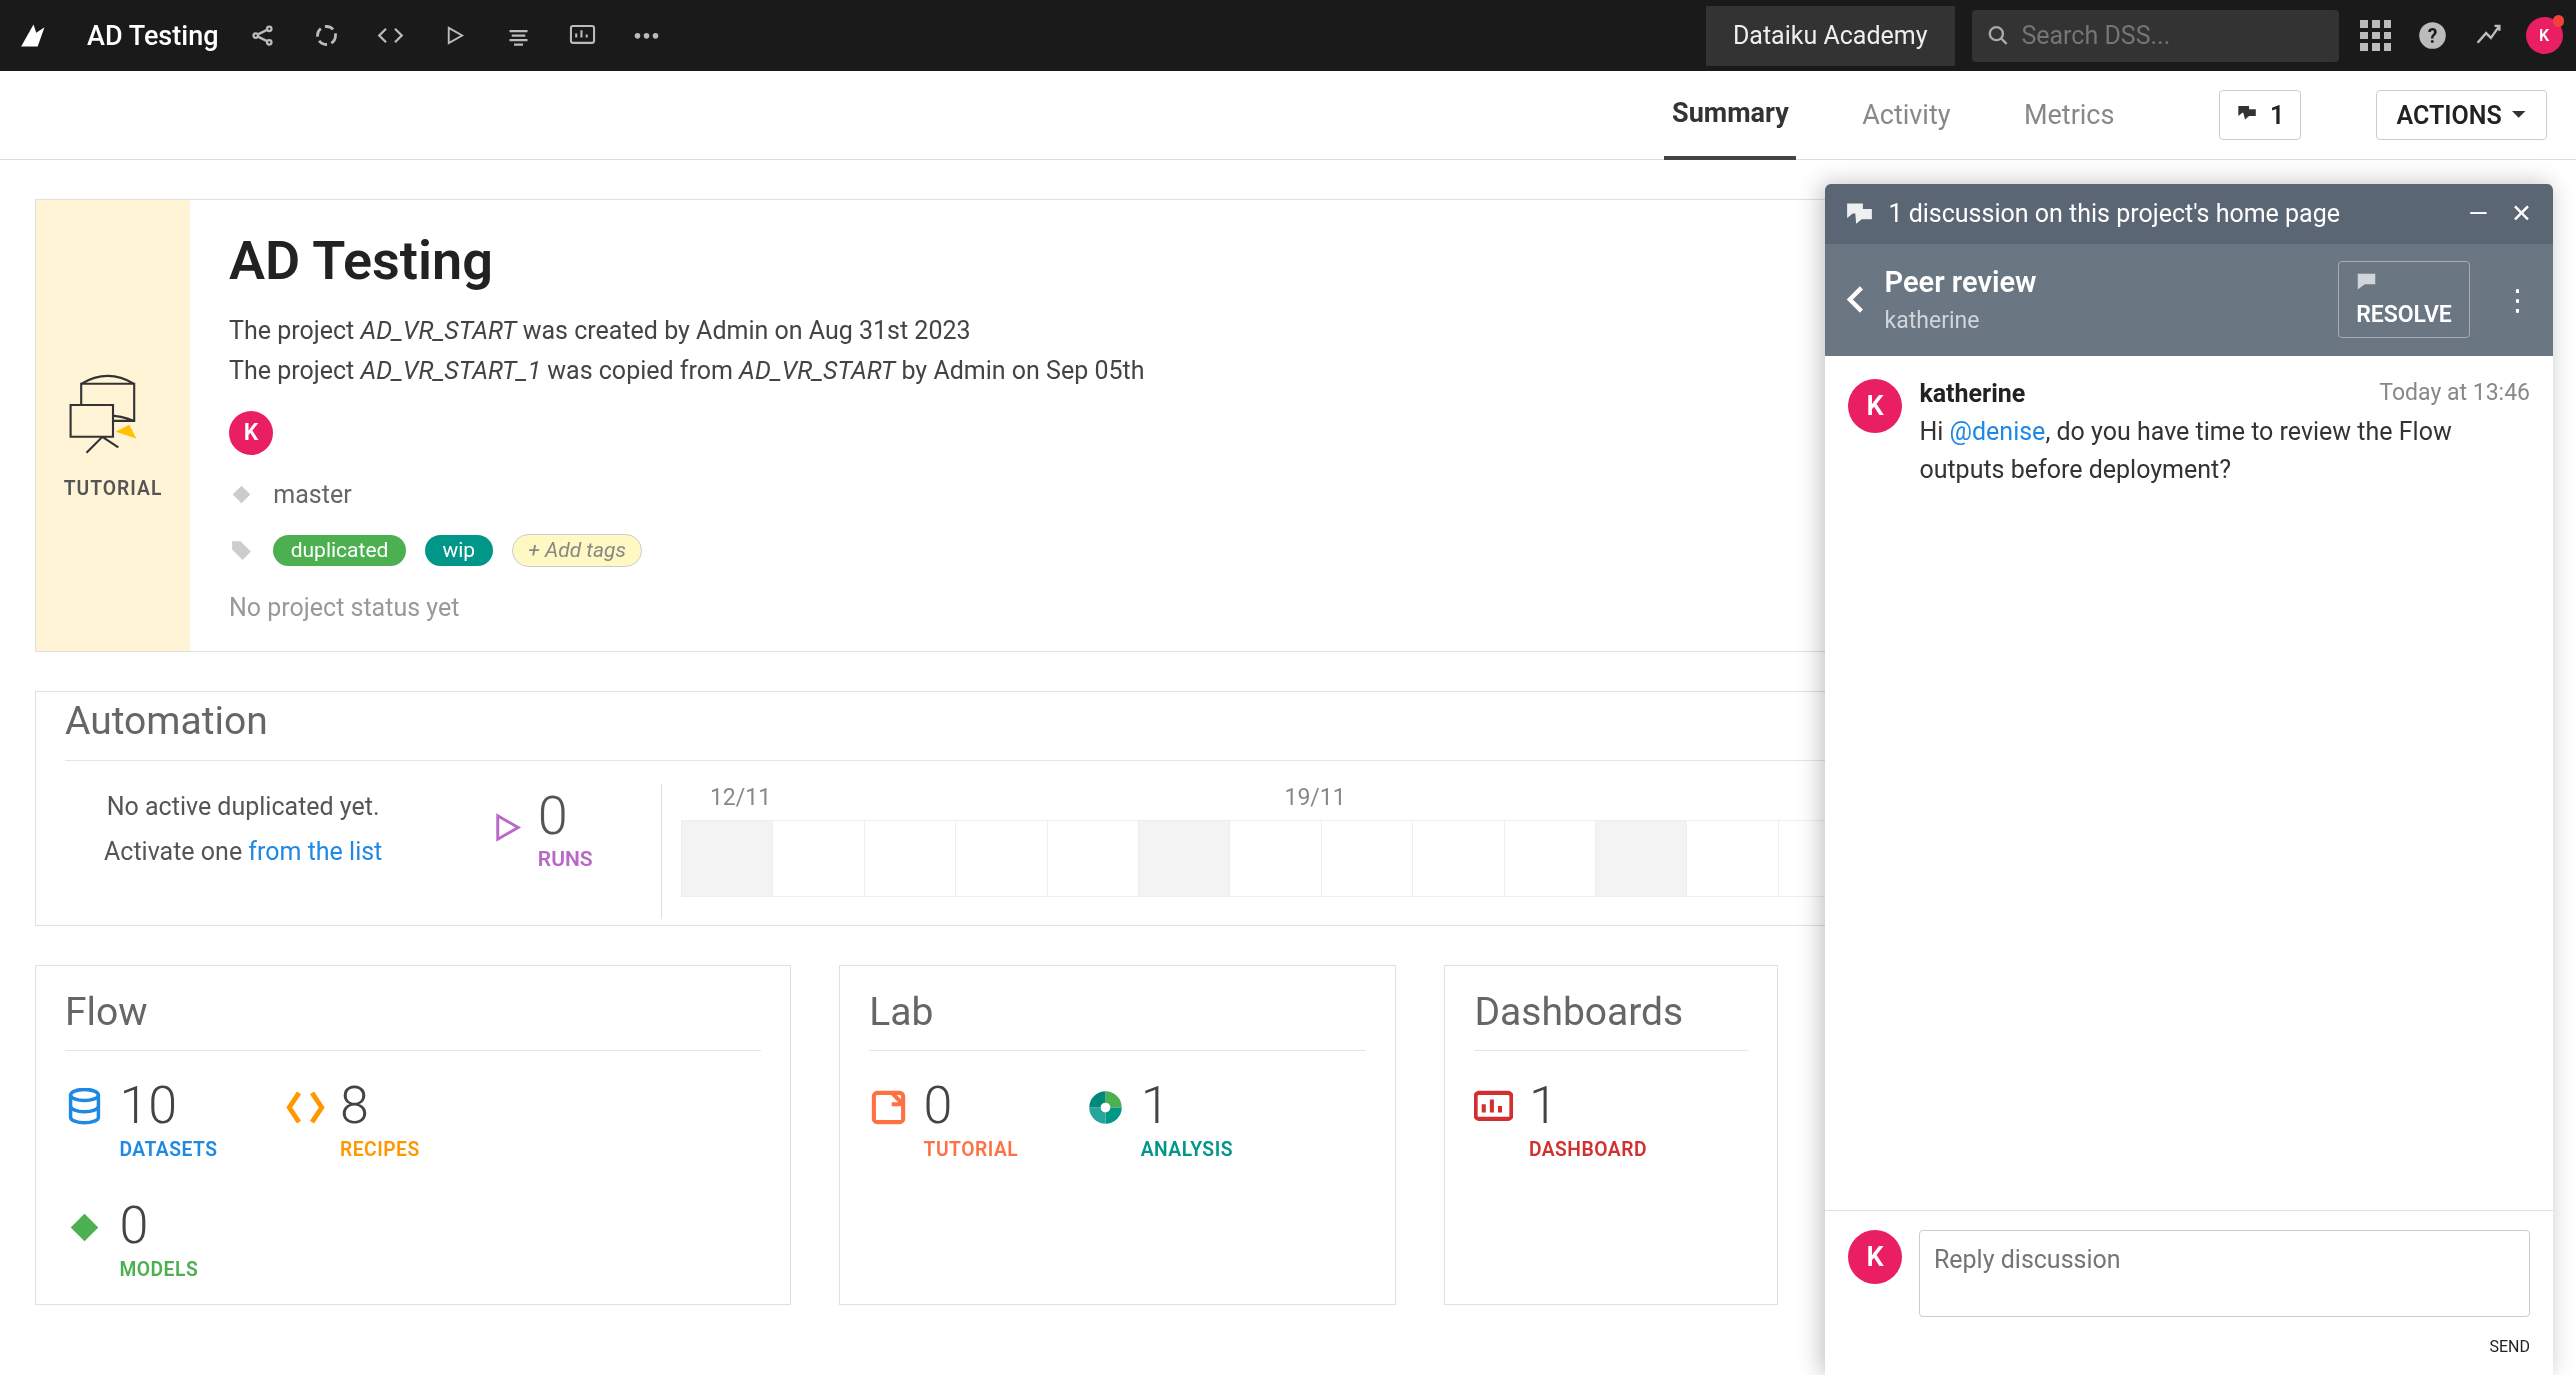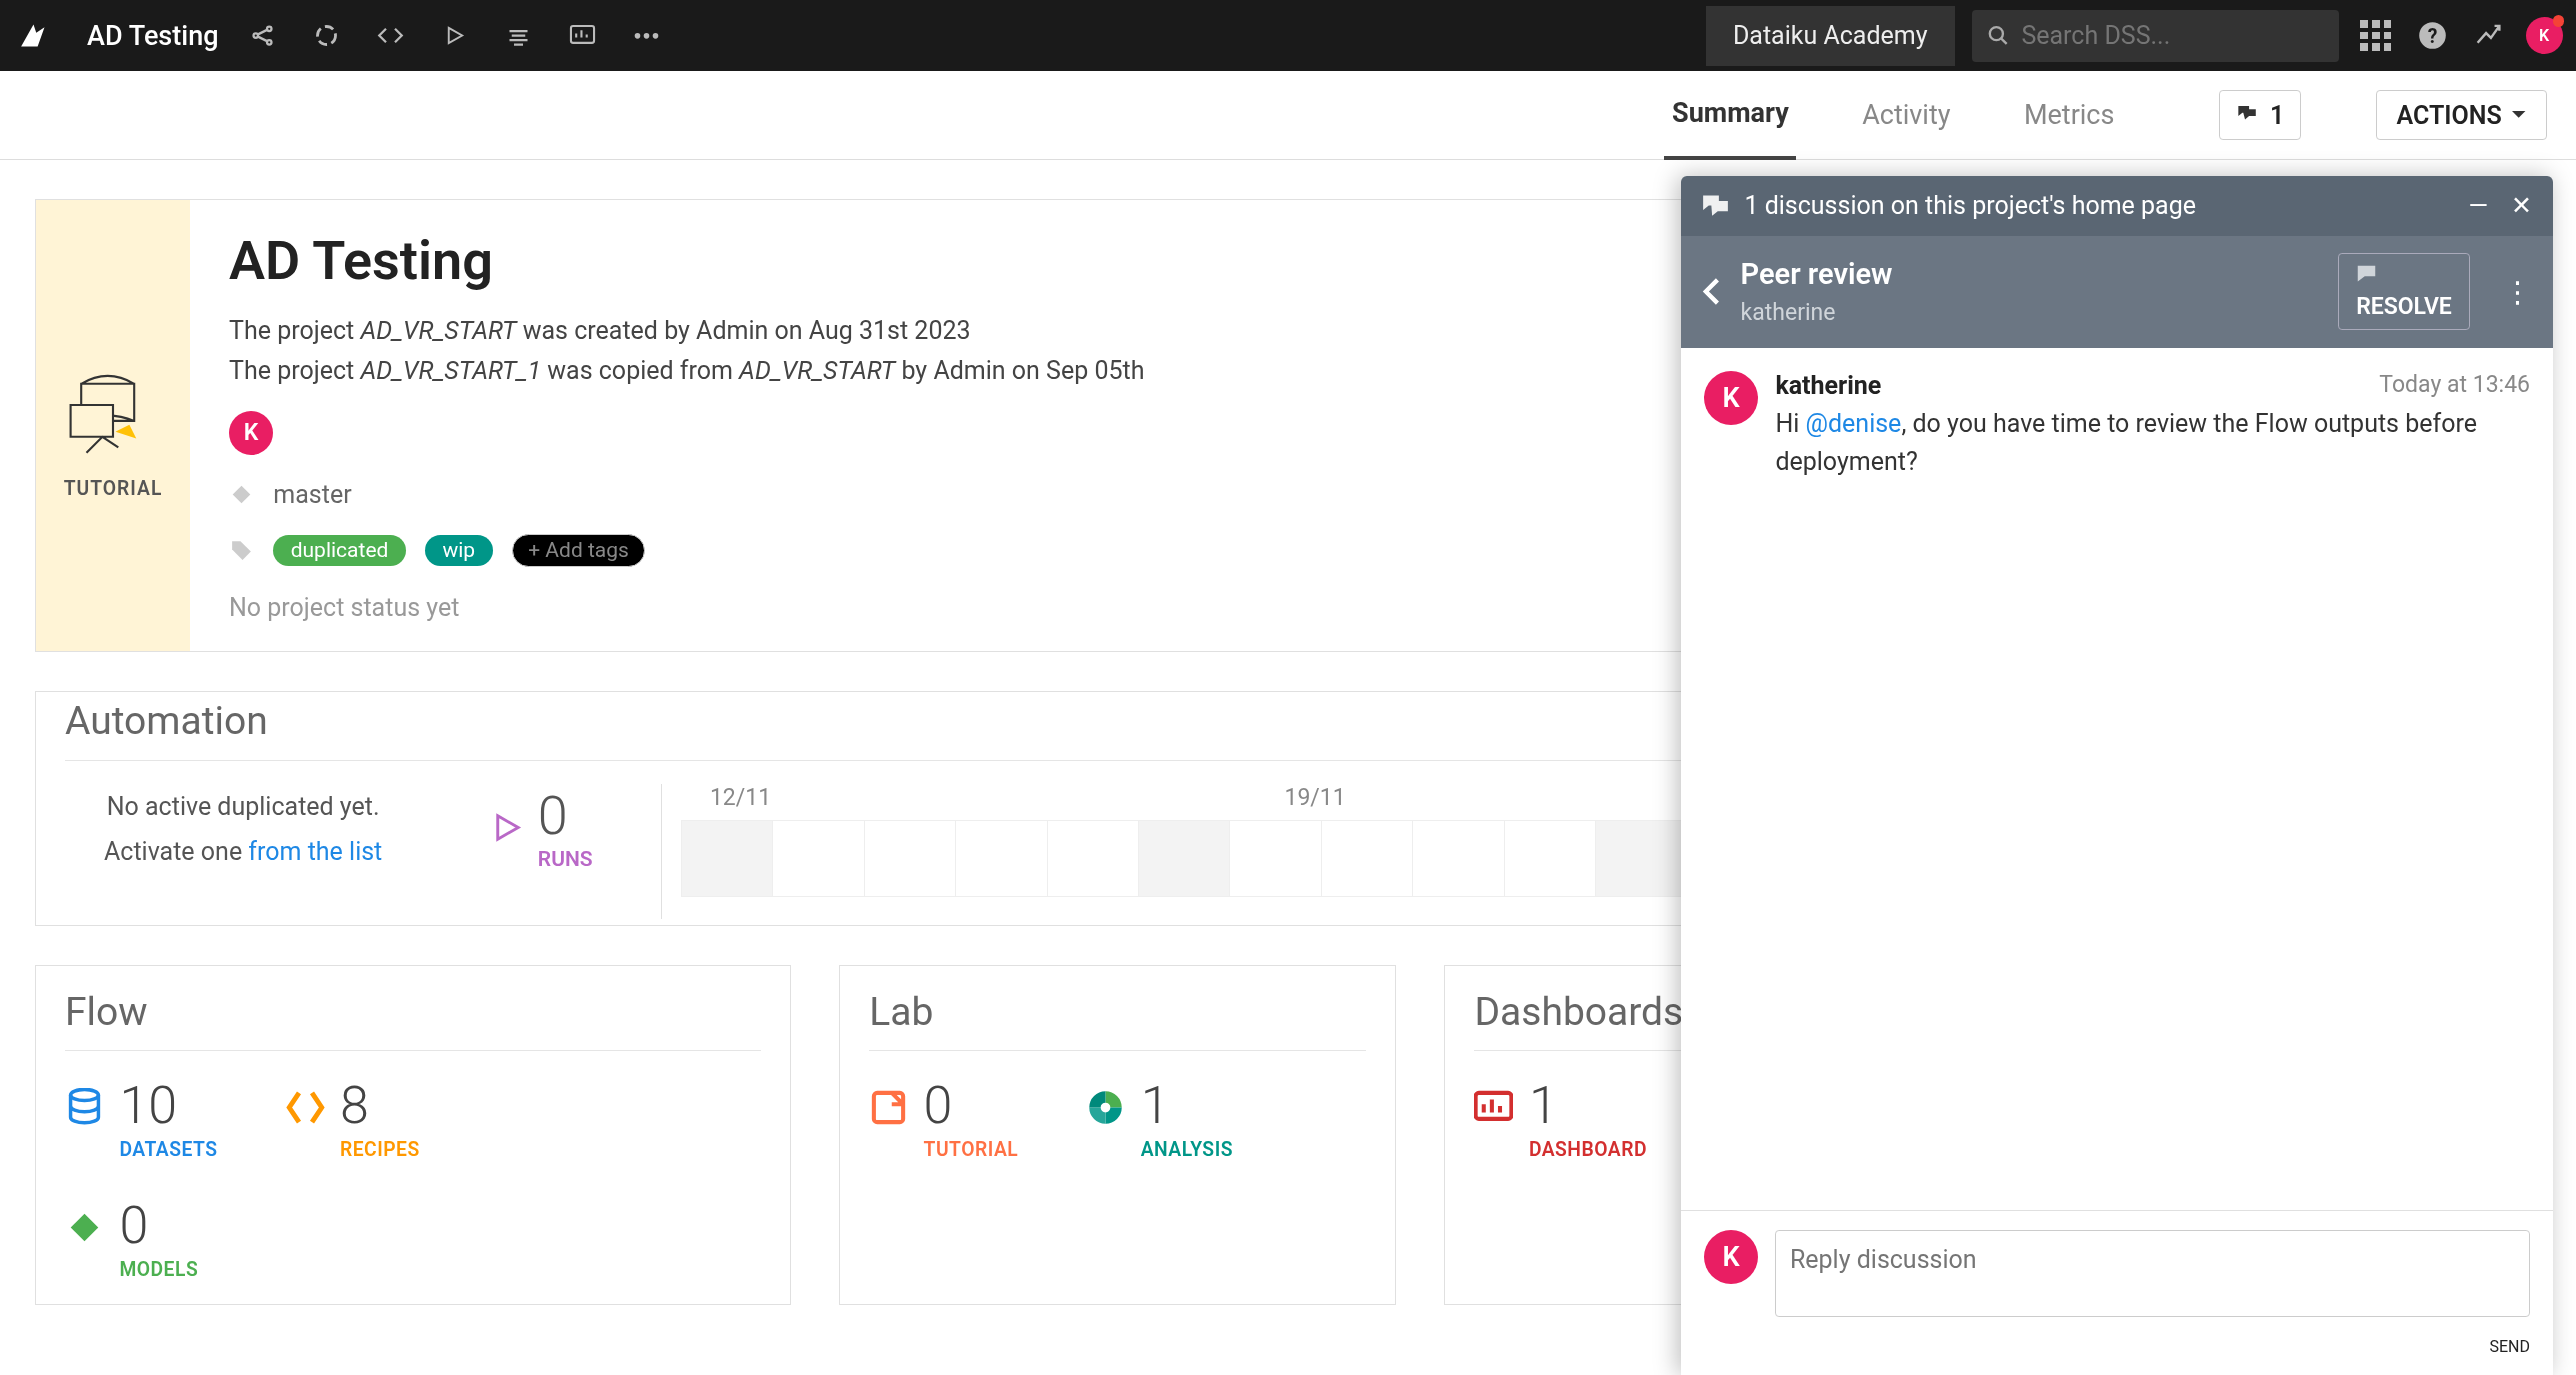--- a/index.html
+++ b/index.html
@@ -37,21 +37,21 @@
 .project-card .thumb .label { font-size: 19.3px; font-weight: 600; color: #555; letter-spacing: 1px; }
 .project-card .body { flex: 1; padding: 29px 39px; }
 .project-card .title { font-size: 54px; font-weight: 600; color: #222; margin-bottom: 19.3px; }
 .project-card .desc { font-size: 25px; color: #444; line-height: 1.6; }
 .project-card .desc em { font-style: italic; }
 .user-chip { display: inline-flex; width: 44px; height: 44px; border-radius: 50%; background: #e91e63; color: #fff; align-items: center; justify-content: center; font-weight: 600; font-size: 23px; margin-top: 19.3px; }
 .meta-row { display: flex; align-items: center; gap: 19.3px; margin-top: 25px; font-size: 25px; color: #666; }
 .tag-pill { border-radius: 19.3px; padding: 3.9px 17.4px; font-size: 21px; color: #fff; }
 .tag-pill.green { background: #4caf50; }
 .tag-pill.darkgreen { background: #009688; }
-.tag-add { border: 1px solid #ccc; border-radius: 19.3px; padding: 3.9px 15.4px; font-size: 21px; color: #888; background: #000000; }
+.tag-add { border: 1px solid #ccc; border-radius: 19.3px; padding: 3.9px 15.4px; font-size: 21px; color: #888; background: #fef9c3; font-style: italic; }
 .status-text { font-size: 25px; color: #999; margin-top: 26px; }
 
 .project-card .side { width: 521px; padding: 29px; display: flex; flex-direction: column; gap: 19.3px; }
 .side .watch-row { display: flex; justify-content: flex-end; gap: 0; align-items: center; }
 .side .watch-btn { border: 1.9px solid #ccc; padding: 9.6px 17.4px; display: flex; align-items: center; gap: 9.6px; font-size: 23px; font-weight: 600; color: #1e88e5; cursor: pointer; }
 .side .count-box { border: 1.9px solid #ccc; border-left: none; padding: 9.6px 21px; font-size: 23px; }
 .side .star-box { border: 1.9px solid #ccc; margin-left: 13.5px; padding: 9.6px 13.5px; color: #ccc; cursor: pointer; }
 .side .activity-item { display: flex; align-items: center; gap: 17.4px; font-size: 25px; color: #888; }
 .side .activity-item .time { margin-left: auto; font-size: 21px; color: #aaa; }
 
@@ -80,21 +80,21 @@
 .stat-items { display: flex; flex-wrap: wrap; gap: 39px 68px; }
 .stat-item { display: flex; align-items: flex-start; gap: 15.4px; }
 .stat-item .num { font-size: 52px; font-weight: 300; color: #444; line-height: 1; }
 .stat-item .lbl { font-size: 19.3px; font-weight: 600; margin-top: 5.8px; letter-spacing: 0.5px; }
 .stat-item .ico { width: 39px; height: 39px; margin-top: 7.7px; }
 .c-blue { color: #1e88e5; } .c-orange { color: #ff9800; } .c-green { color: #4caf50; }
 .c-teal { color: #009688; } .c-red { color: #d32f2f; } .c-navy { color: #3f51b5; }
 .c-grey { color: #999; }
 
 
-.discussion { position: fixed; top: 176px; right: 23px; width: 872px; bottom: 0; background: #fff; box-shadow: -3.9px 0 23px rgba(0,0,0,0.25); display: flex; flex-direction: column; border-radius: 5.8px 5.8px 0 0; overflow: hidden; }
+.discussion { position: fixed; top: 184px; right: 23px; width: 728px; bottom: 0; background: #fff; box-shadow: -3.9px 0 23px rgba(0,0,0,0.25); display: flex; flex-direction: column; border-radius: 5.8px 5.8px 0 0; overflow: hidden; }
 .disc-hdr1 { background: #5a6673; color: #fff; padding: 15.4px 21px; display: flex; align-items: center; gap: 15.4px; font-size: 25px; }
 .disc-hdr1 .sp { margin-left: auto; display: flex; gap: 23px; }
 .disc-hdr2 { background: #6b7683; color: #fff; padding: 17.4px 21px; display: flex; align-items: center; gap: 19.3px; }
 .disc-hdr2 .title { font-size: 29px; font-weight: 600; }
 .disc-hdr2 .author { font-size: 23px; color: #d0d5da; display: block; margin-top: 7.7px; }
 .disc-hdr2 .resolve { margin-left: auto; border: 1.9px solid #aab; border-radius: 3.9px; padding: 9.6px 17.4px; font-size: 23px; font-weight: 600; display: flex; gap: 9.6px; cursor: pointer; flex-direction: column; }
 .disc-hdr2 .more { font-size: 29px; margin-left: 13.5px; cursor: pointer; }
 .disc-body { flex: 1; padding: 23px; overflow-y: auto; }
 .msg { display: flex; gap: 17.4px; }
 .msg .av { width: 54px; height: 54px; border-radius: 50%; background: #e91e63; color: #fff; display: flex; align-items: center; justify-content: center; font-weight: 600; font-size: 27px; flex-shrink: 0; }

